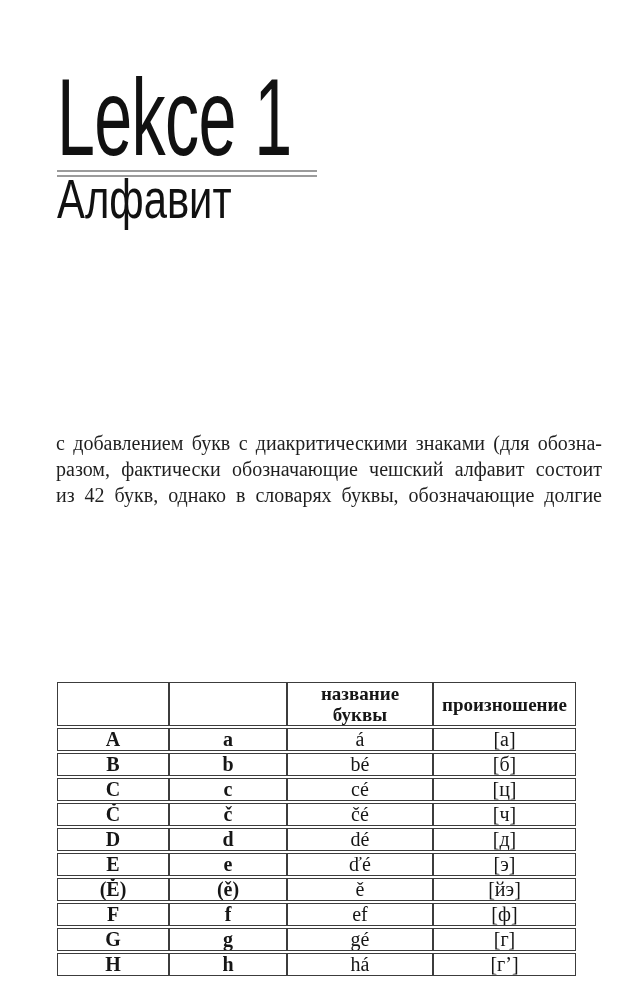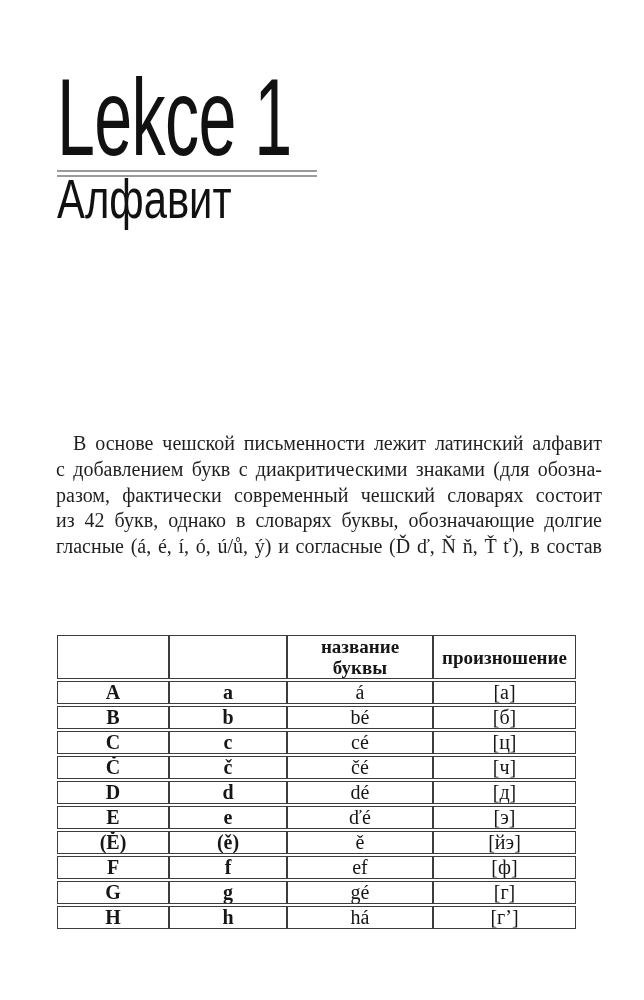--- a/index.html
+++ b/index.html
@@ -43,21 +43,21 @@
   .intro {
     position:absolute; left:56px; top:431px; width:546px;
     font-size:20px; line-height:25.8px;
     color:#1f1f1f;
   }
   .intro .line { text-align:justify; text-align-last:justify; }
   .intro .line.first { text-indent:17px; }
   .intro .line.last { text-align-last:left; }
   
   table.alphabet {
-    position:absolute; left:57px; top:633px;
+    position:absolute; left:57px; top:680px;
     width:519px; table-layout:fixed;
     border-collapse:separate; border-spacing:0 2px;
     font-size:20px; color:#161616;
   }
   table.alphabet th, table.alphabet td {
     border:1px solid #3c3c3c;
     text-align:center; vertical-align:middle;
     padding:0; overflow:hidden;
   }
   table.alphabet th {
@@ -72,25 +72,23 @@
 
 <div class="page">
 
   <div class="lesson-title">Lekce 1</div>
 
   <div class="title-rule"></div>
 
   <div class="lesson-subtitle">Алфавит</div>
 
   <div class="intro">
-      <div class="line first">В основе чешской письменности лежит латинский алфавит</div>
       <div class="line">с добавлением букв с диакритическими знаками (для обозна-</div>
-      <div class="line">разом, фактически современный чешский словарях состоит</div>
+      <div class="line">разом, фактически обозначающие чешский алфавит состоит</div>
       <div class="line">из 42 букв, однако в словарях буквы, обозначающие долгие</div>
-      <div class="line">гласные (á, é, í, ó, ú/ů, ý) и согласные (Ď ď, Ň ň, Ť ť), в состав</div>
     </div>
 
   <table class="alphabet">
     <colgroup>
       <col style="width:112px">
       <col style="width:118px">
       <col style="width:146px">
       <col style="width:143px">
     </colgroup>
     <thead>

